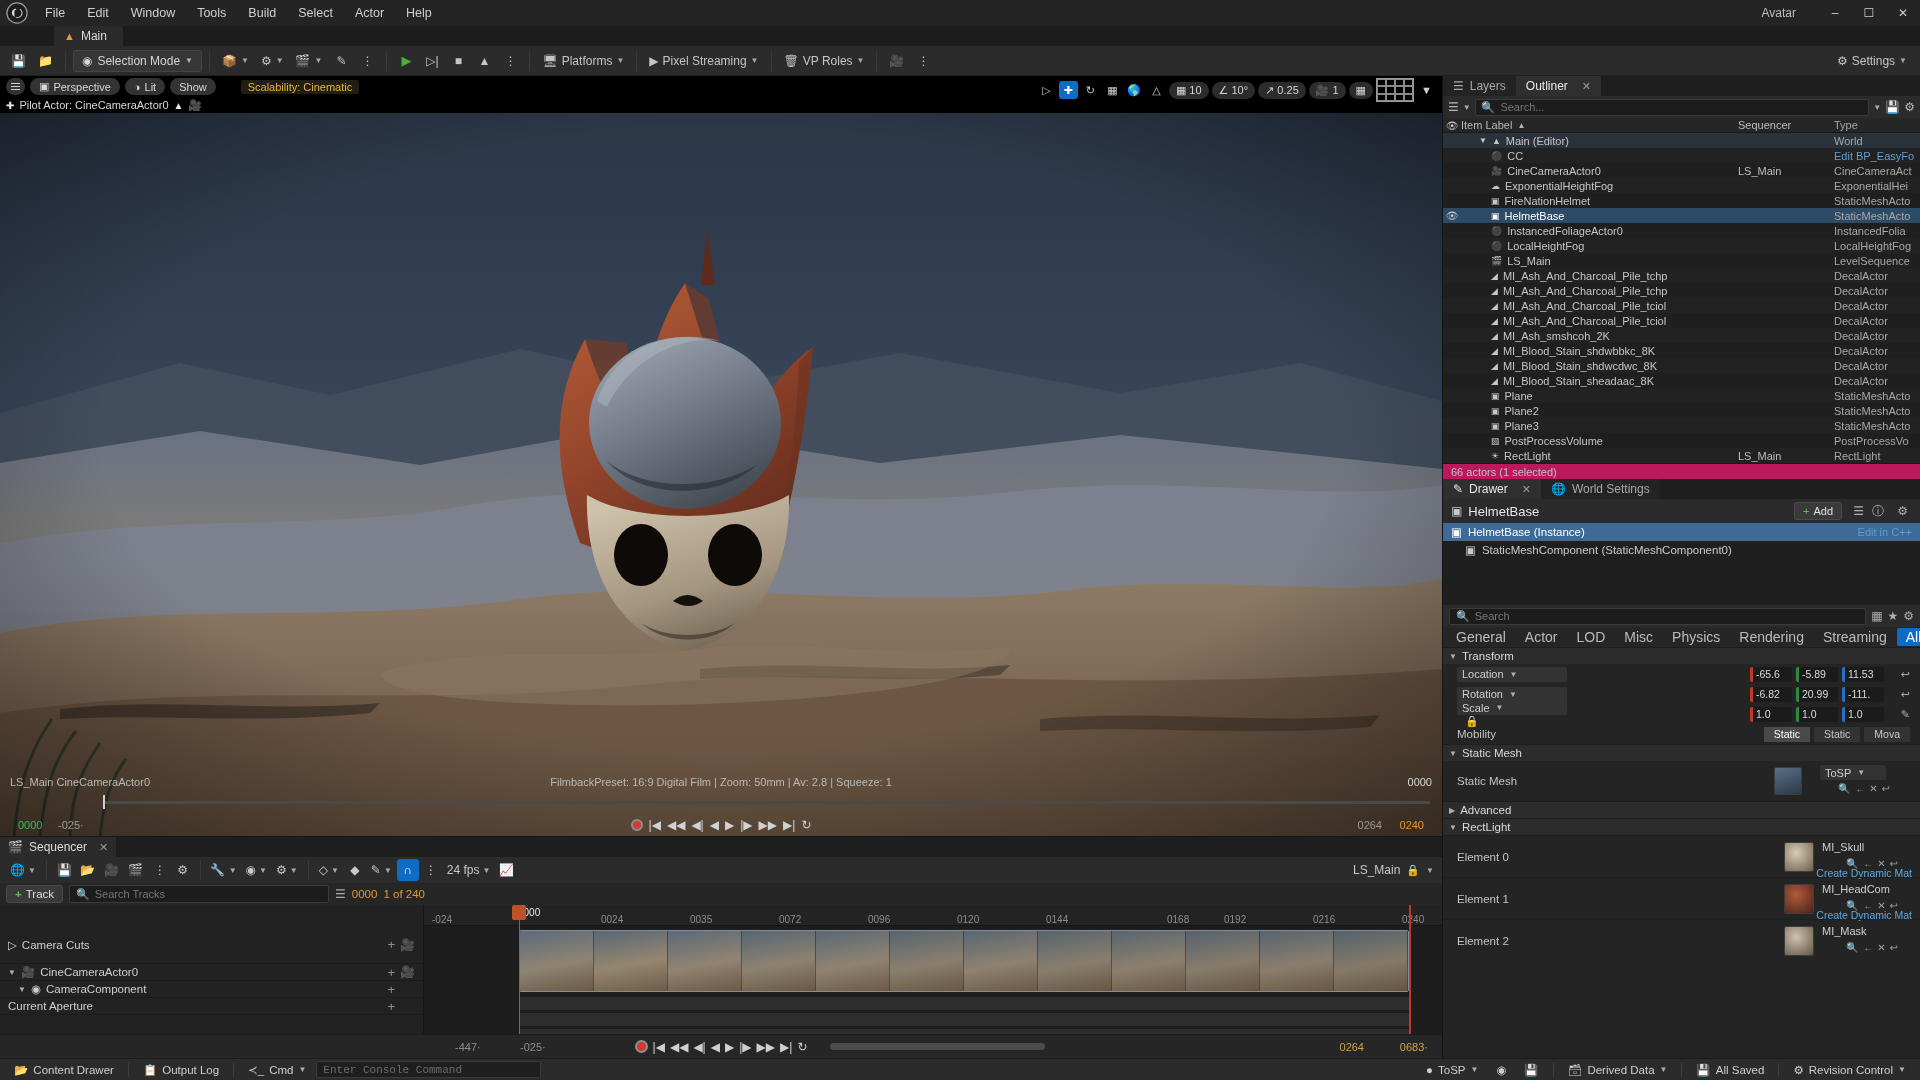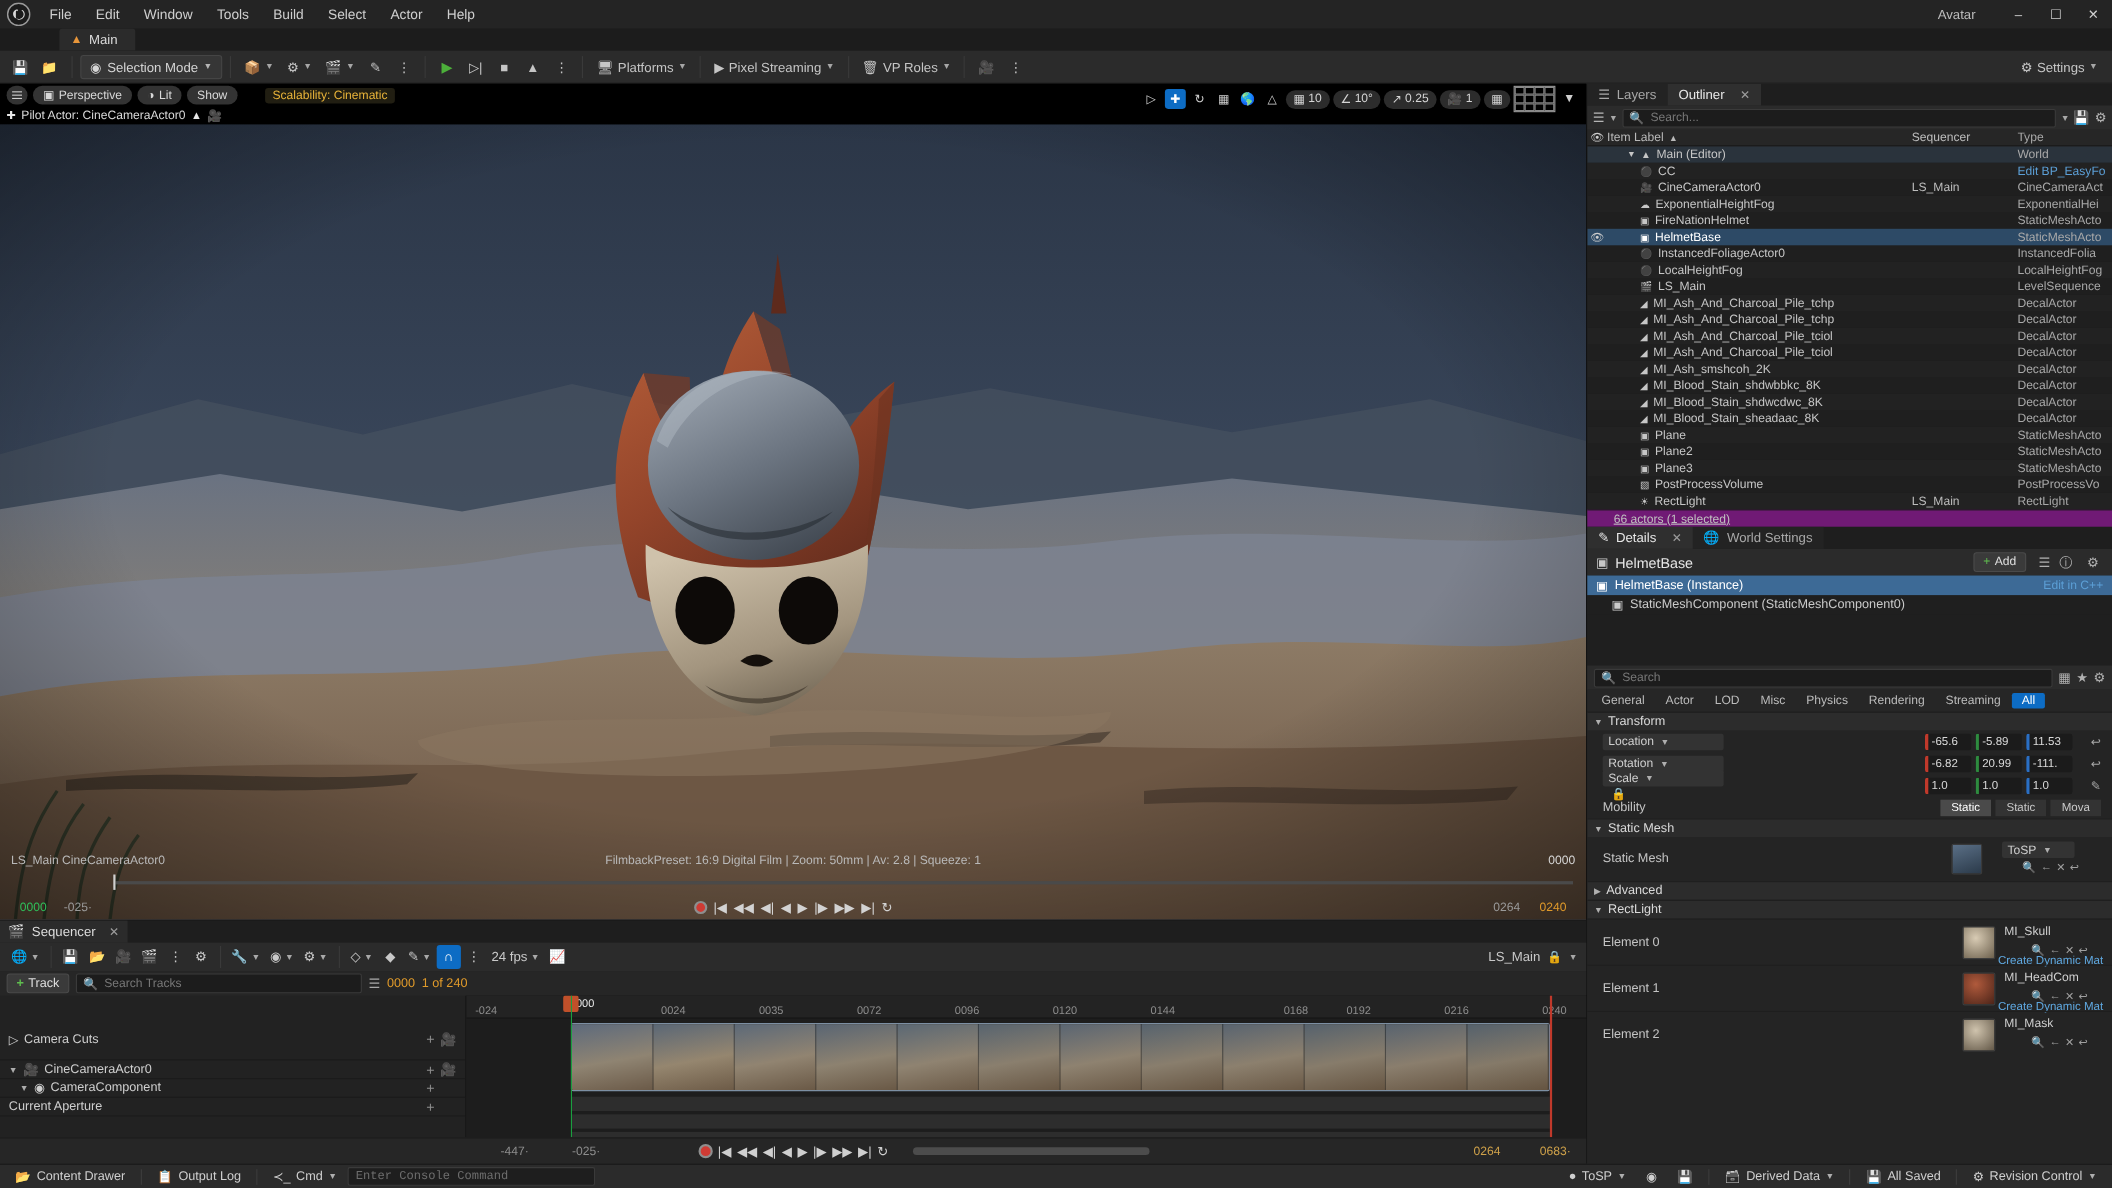--- a/index.html
+++ b/index.html
@@ -150,42 +150,42 @@
   .orow{ height:15px; display:flex; align-items:center; font-size:11px; color:#c6c6c6; position:relative;}
   .orow:nth-child(even){ background:#222;}
   .orow.sel{ background:#2d4a66; color:#fff;}
   .orow.hdr{ background:#2a333c;}
   .ocol-eye{ width:18px; text-align:center; color:#cdcdcd; font-size:10px;}
   .ocol-lbl{ flex:1; display:flex; align-items:center; gap:5px; overflow:hidden; white-space:nowrap;}
   .ocol-seq{ width:96px; color:#bdbdbd; overflow:hidden; white-space:nowrap;}
   .ocol-type{ width:86px; color:#a8a8a8; overflow:hidden; white-space:nowrap;}
   .ocol-type.link{ color:#5c9fd6;}
   .oind1{ padding-left:18px;} .oind2{ padding-left:30px;}
-  .out-status{ height:16px; background:#701a75; display:flex; align-items:center; padding:0 24px;
-      font-size:11px; color:#c0c0c0; border-top:1px solid #1a1a1a;text-decoration:underline;}
+  .out-status{ height:16px; background:#be185d; display:flex; align-items:center; padding:0 8px;
+      font-size:11px; color:#c0c0c0; border-top:1px solid #1a1a1a;}
 
   
   .det{ flex:1; display:flex; flex-direction:column; min-height:0; background:#242424;}
   .det-hdrrow{ height:24px; background:#2b2b2b; display:flex; align-items:center; padding:0 8px; gap:6px;
       position:relative;}
   .det-title{ font-size:13px; color:#e6e6e6;}
   .addbtn{ position:absolute; right:78px; background:#3a3a3a;border:1px solid #4a4a4a;border-radius:3px;
       height:18px;padding:0 8px;display:flex;align-items:center;gap:4px;font-size:11px;color:#e0e0e0;}
   .addbtn .plus{color:#5fbd4f;}
   .det-hdrrow .ric{ color:#b0b0b0; font-size:12px;}
   .comp-list{ background:#1f1f1f; }
   .crow{ height:18px; display:flex; align-items:center; gap:6px; padding:0 8px; font-size:11.5px; color:#cacaca;}
   .crow.sel{ background:#3d6a96; color:#fff;}
   .crow .edit{ margin-left:auto; color:#5c9fd6; font-size:11px;}
   .comp-spacer{ height:46px; background:#1f1f1f;}
   .det-search{ height:22px; background:#2b2b2b; display:flex; align-items:center; gap:5px; padding:0 6px;}
   .det-search .box{ flex:1;height:17px;background:#1c1c1c;border:1px solid #3a3a3a;border-radius:2px;
       display:flex;align-items:center;gap:5px;padding:0 6px;font-size:11px;color:#777;}
   .filt{ height:20px; background:#262626; display:flex; align-items:center; gap:1px; padding:0 4px;}
-  .fchip{ padding:1px 9px; font-size:11px; color:#bcbcbc; border-radius:2px;}
+  .fchip{ padding:1px 9px; font-size:14px; color:#bcbcbc; border-radius:2px;}
   .fchip.active{ background:#0d6cc4; color:#fff;}
   .det-body{ flex:1; overflow:hidden; background:#242424;}
   .cat{ height:17px; background:#2c2c2c; display:flex; align-items:center; gap:5px; padding:0 6px;
       font-size:11.5px; color:#dadada; border-top:1px solid #1e1e1e;}
   .cat .tri{ font-size:8px; color:#b0b0b0;}
   .prow{ height:20px; display:flex; align-items:center; padding:0 6px 0 14px; font-size:11.5px; color:#c4c4c4;
       position:relative;}
   .pname{ width:110px; }
   .drop{ background:#333; border-radius:2px; height:15px; padding:0 5px; display:flex;align-items:center;
       gap:6px; font-size:11px; color:#cfcfcf; min-width:66px;}
@@ -873,21 +873,21 @@
             <span class="ocol-type">RectLight</span>
           </div>
         </div>
 
       <div class="out-status">66 actors (1 selected)</div>
 
       <div class="det">
         <div class="panel-tabs">
           <div class="ptab active">
             <span>✎</span>
-            <span>Details</span>
+            <span>Drawer</span>
             <span class="x">✕</span>
           </div>
           <div class="ptab">
             <span>🌐</span>
             <span>World Settings</span>
           </div>
         </div>
 
         <div class="det-hdrrow">
           <span>▣</span>

